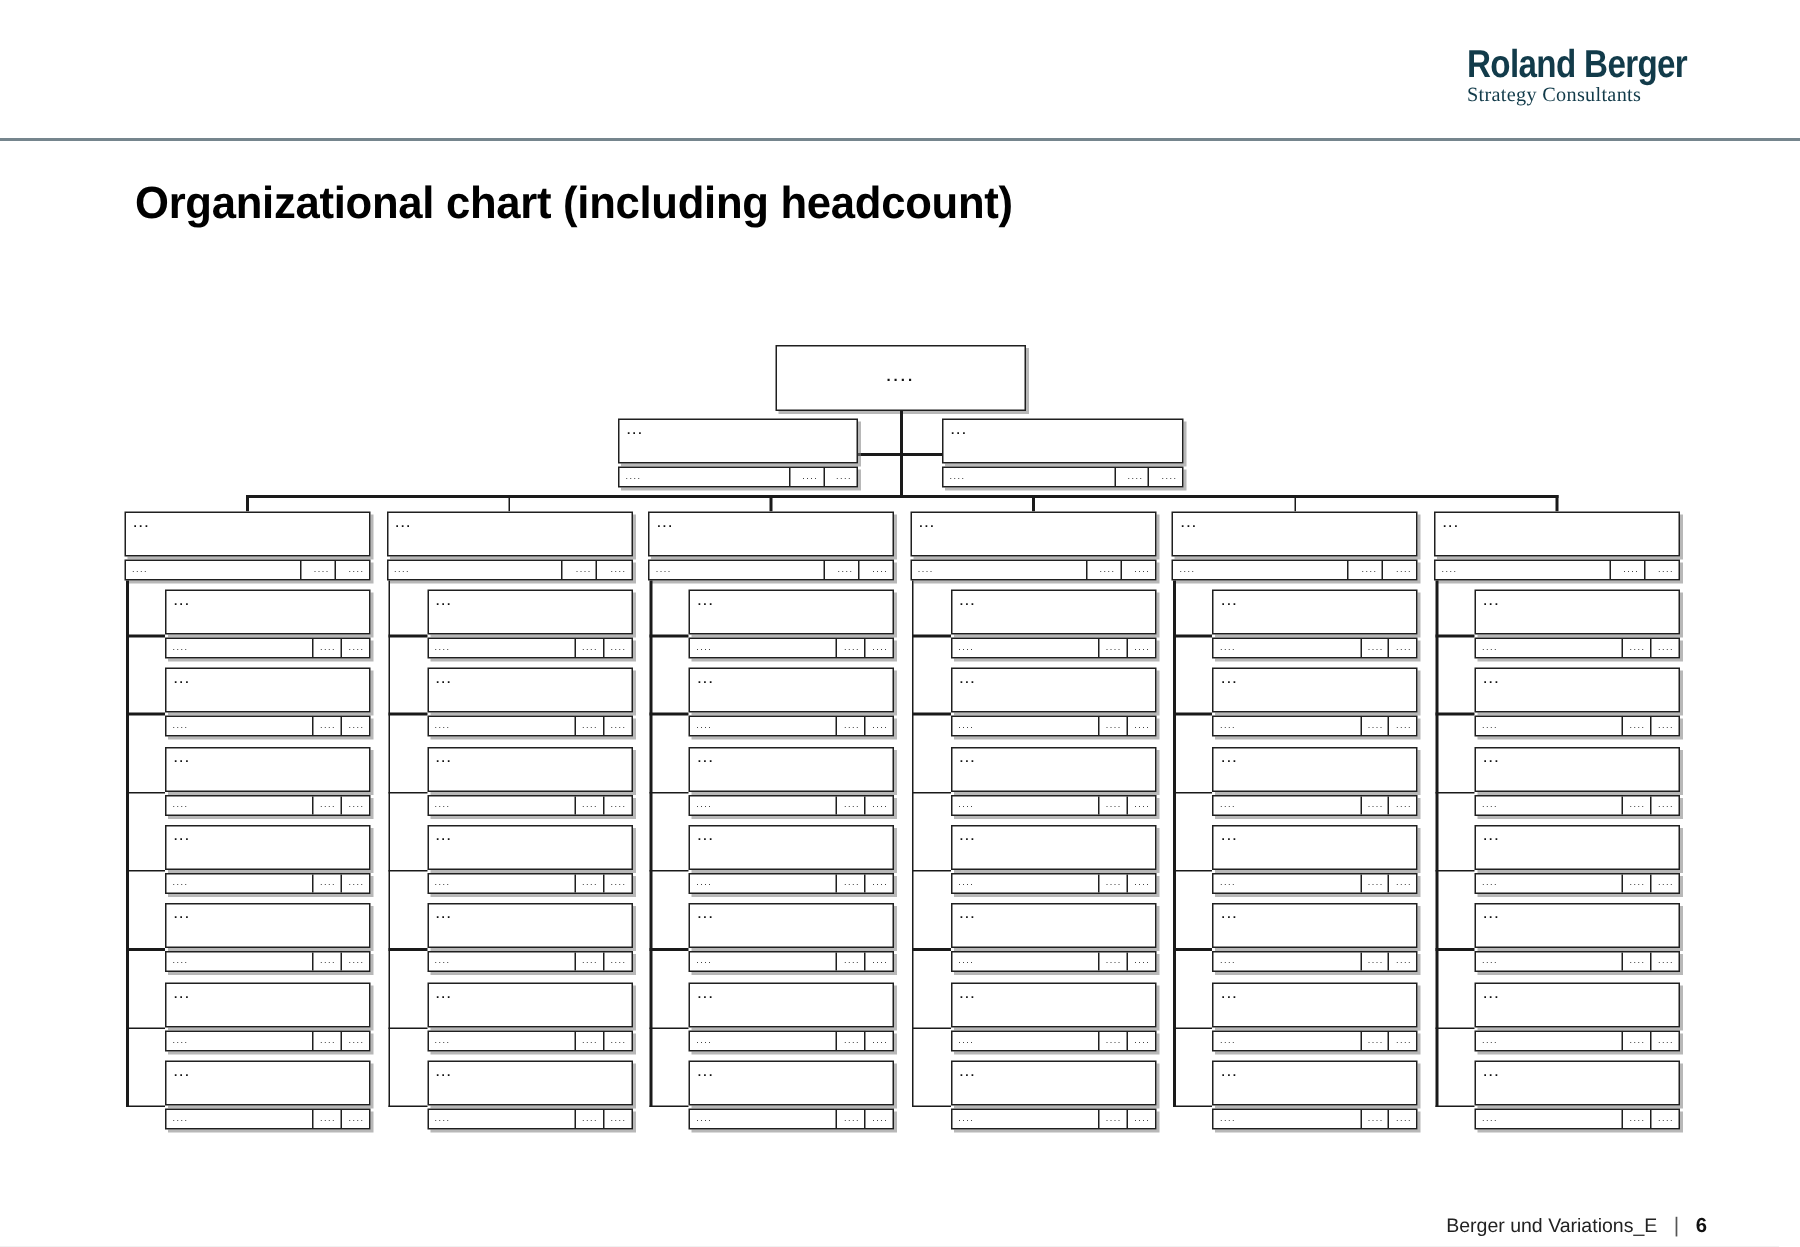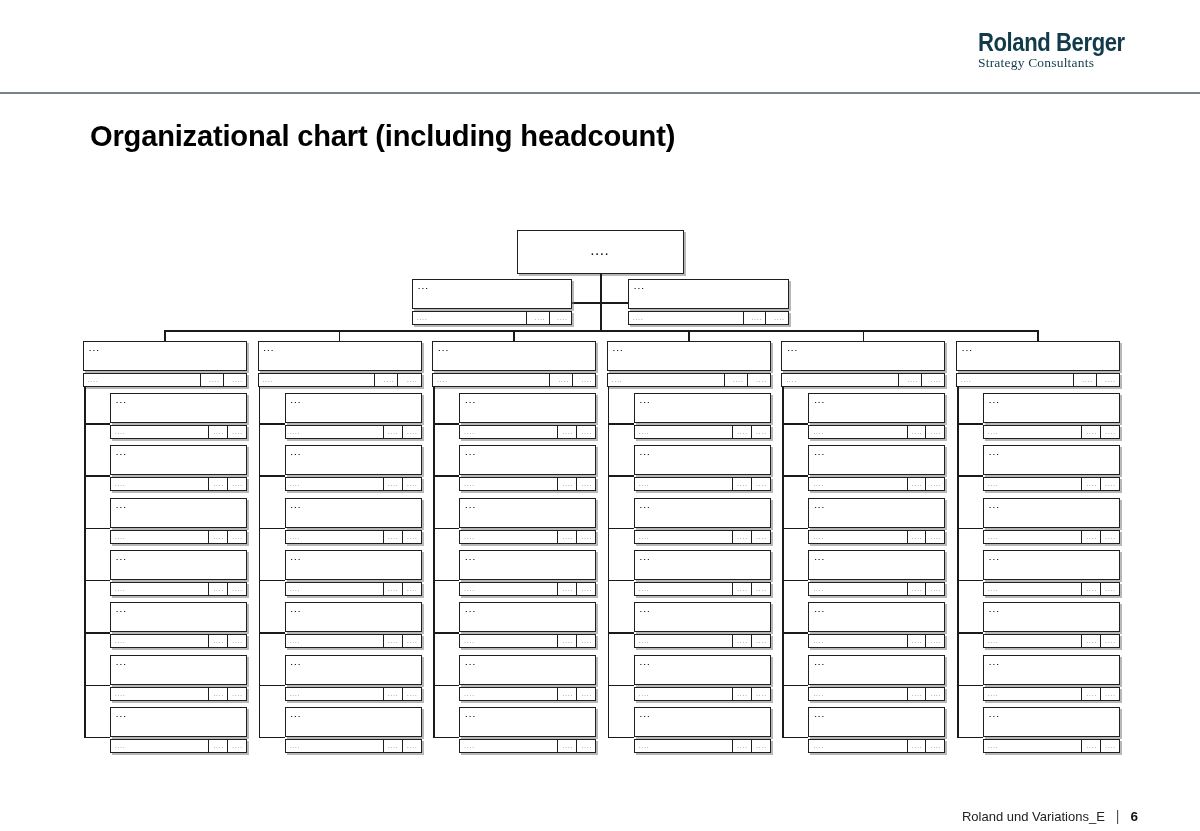--- a/index.html
+++ b/index.html
@@ -635,18 +635,18 @@
         </div>
         <div class="ob-stats">
           <div class="ob-cell wide">....</div>
           <div class="ob-cell narrow">....</div>
           <div class="ob-cell narrow">....</div>
         </div>
       </div>
     </div>
 
   <div class="footer">
-    <span>Roland und Variations_E</span>
+    <span>Berger und Variations_E</span>
     <span class="sep">|</span>
     <span class="pageno">6</span>
   </div>
 
 </div>
 
 </body></html>

